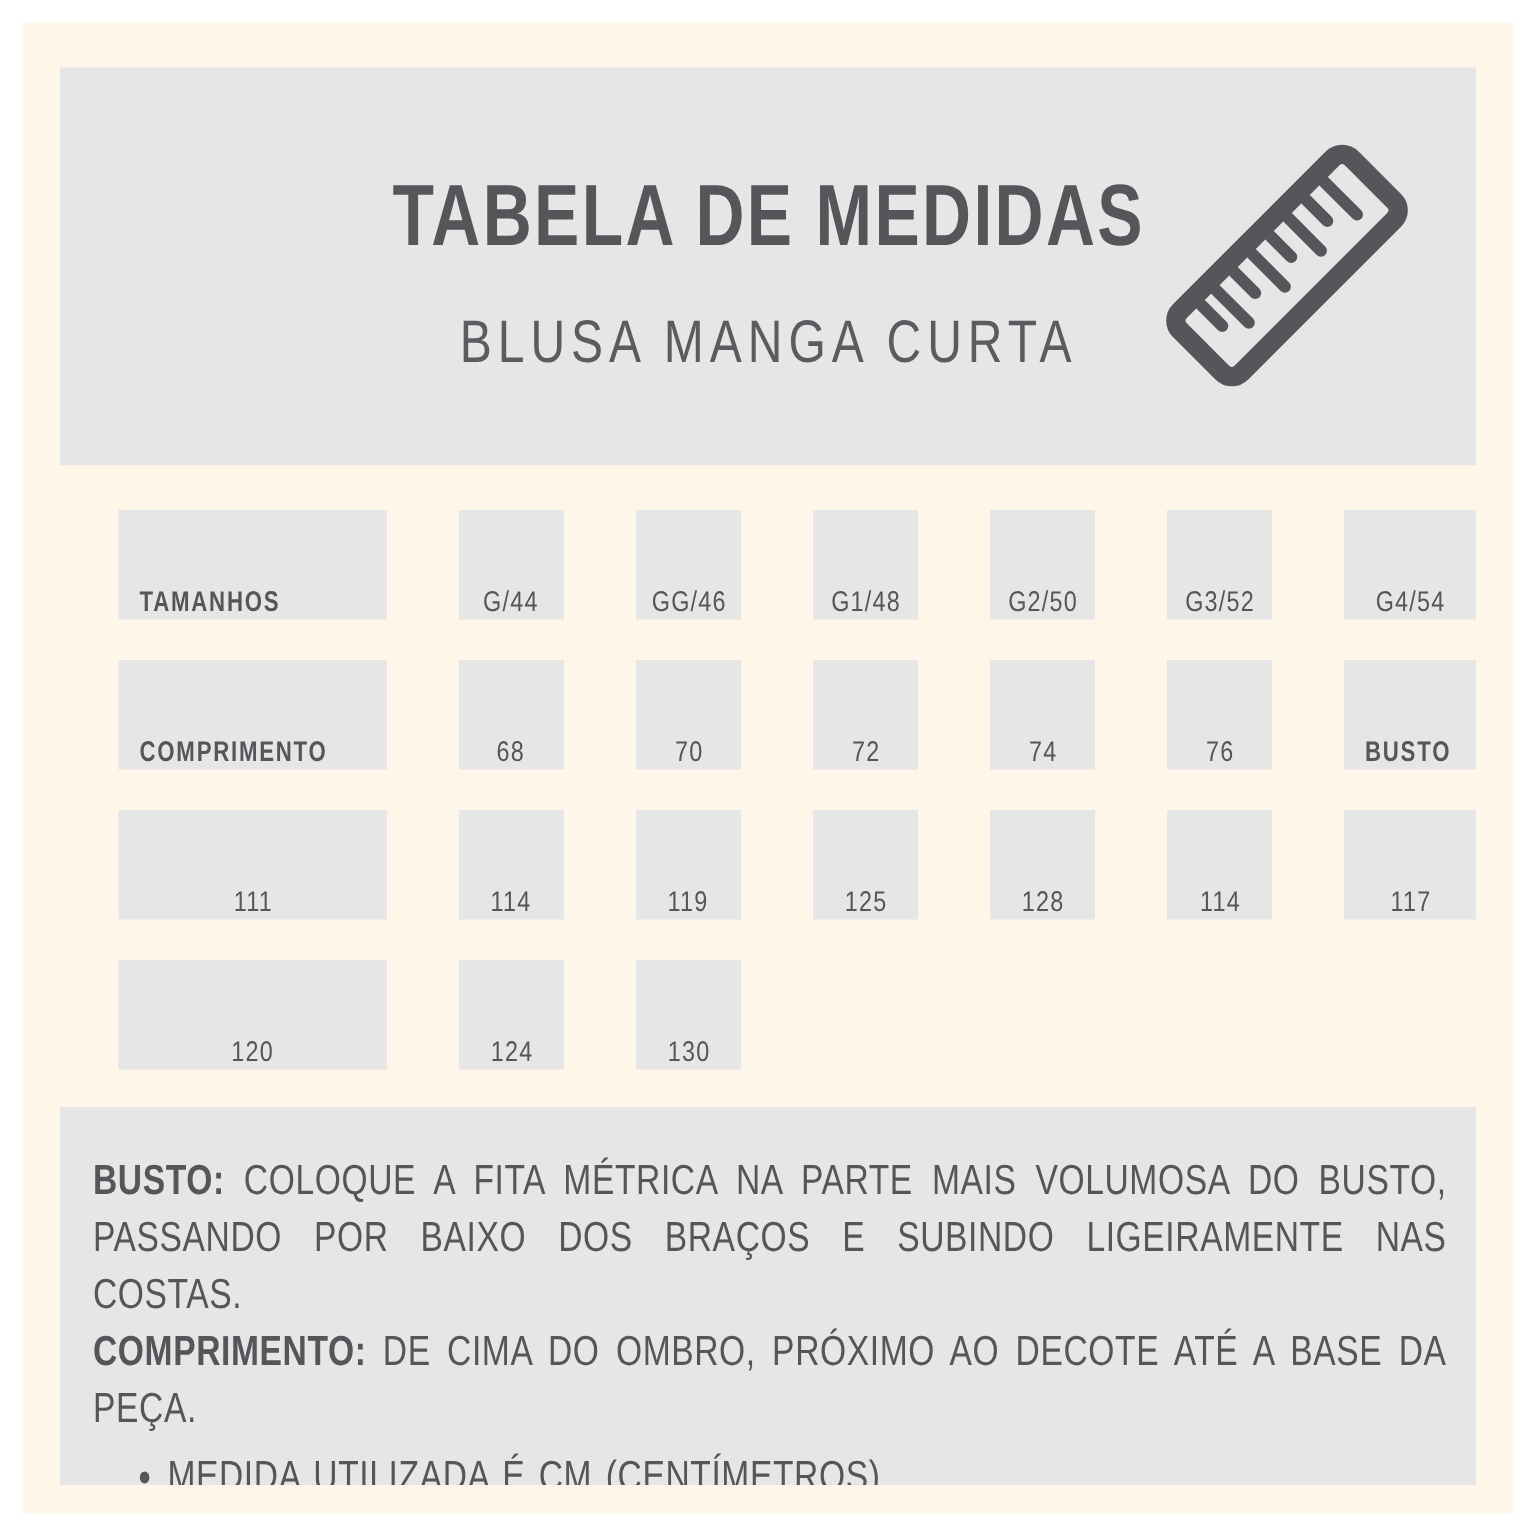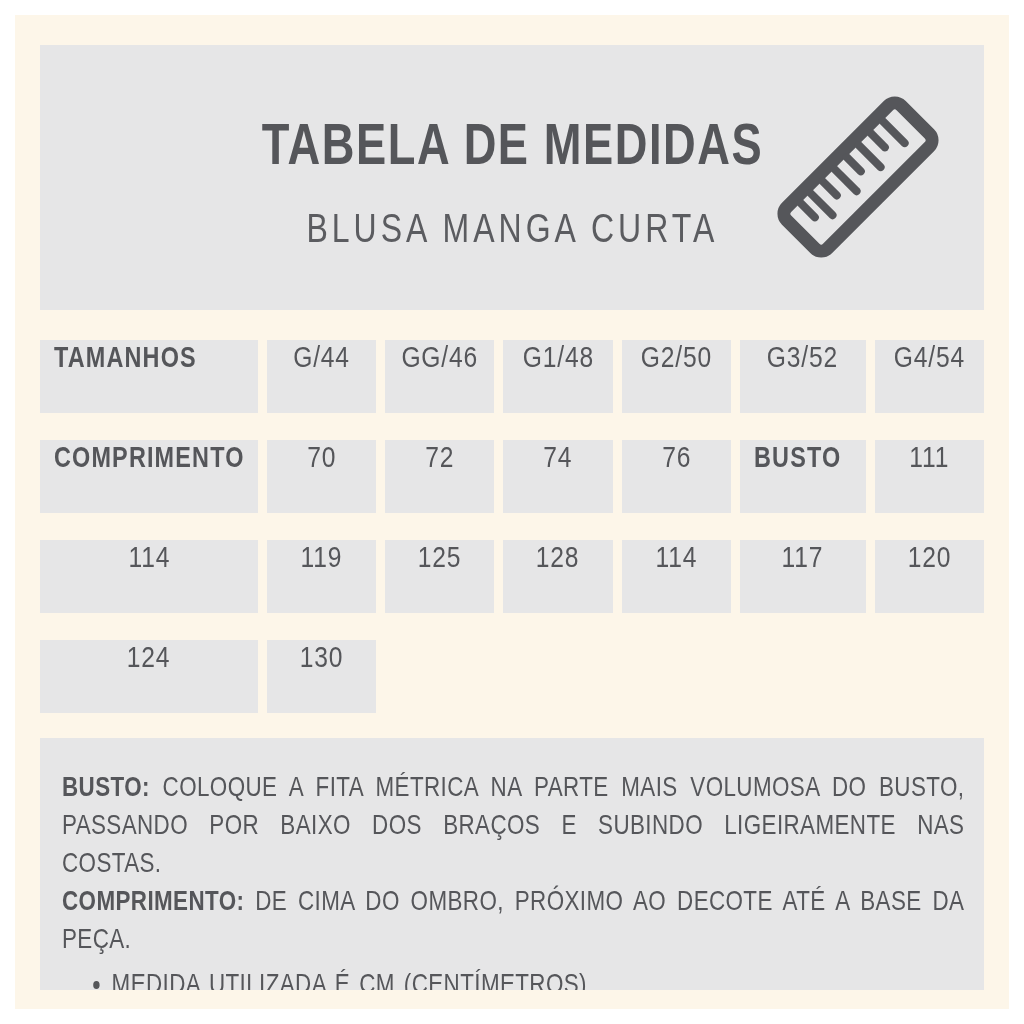--- a/index.html
+++ b/index.html
@@ -77,25 +77,26 @@
     display: grid;
     grid-template-columns: 218px repeat(6, 1fr);
     column-gap: 9px;
     row-gap: 27px;
     width: 944px;
   }
   .cell {
     background: #e6e6e7;
     height: 73px;
     display: flex;
-    align-items: flex-start;
+    align-items: flex-end;
     justify-content: center;
-    font-size: 30px;
+    font-size: 19px;
     letter-spacing: 1px;
     white-space: nowrap;
+    margin-left: 39px;
   }
   .cell.label {
     justify-content: flex-start;
     padding-left: 14px;
     box-sizing: border-box;
   }
   .cell.label span {
     transform: scaleX(0.78);
     transform-origin: left center;
     font-weight: 700;
@@ -188,20 +189,23 @@
         <span>G3/52</span>
       </div>
     <div class="cell value">
         <span>G4/54</span>
       </div>
 
     <div class="cell label">
         <span>COMPRIMENTO</span>
       </div>
     <div class="cell value">
+        <span>68</span>
+      </div>
+    <div class="cell value">
         <span>70</span>
       </div>
     <div class="cell value">
         <span>72</span>
       </div>
     <div class="cell value">
         <span>74</span>
       </div>
     <div class="cell value">
         <span>76</span>

